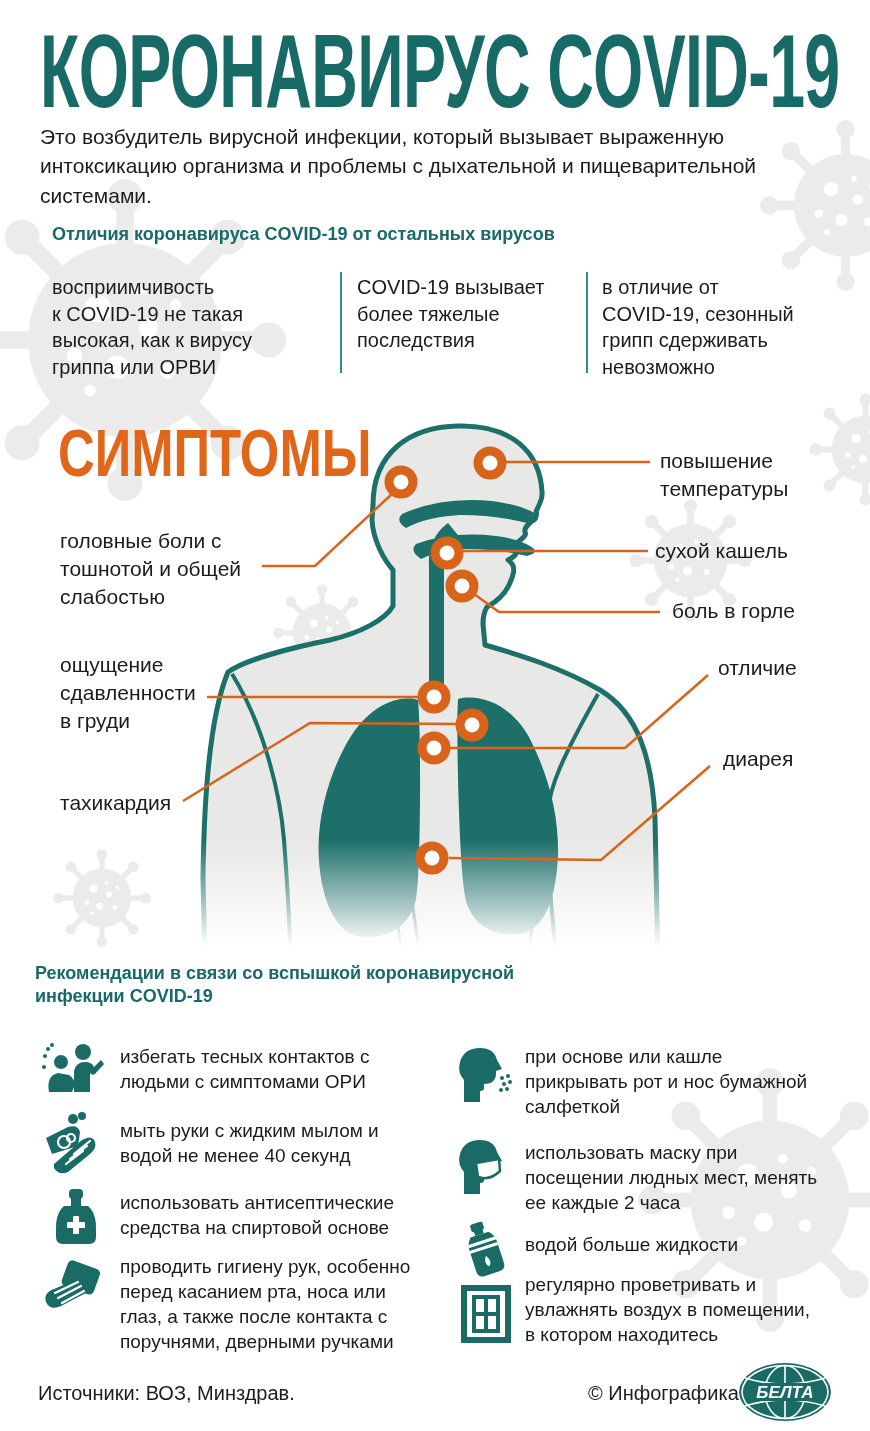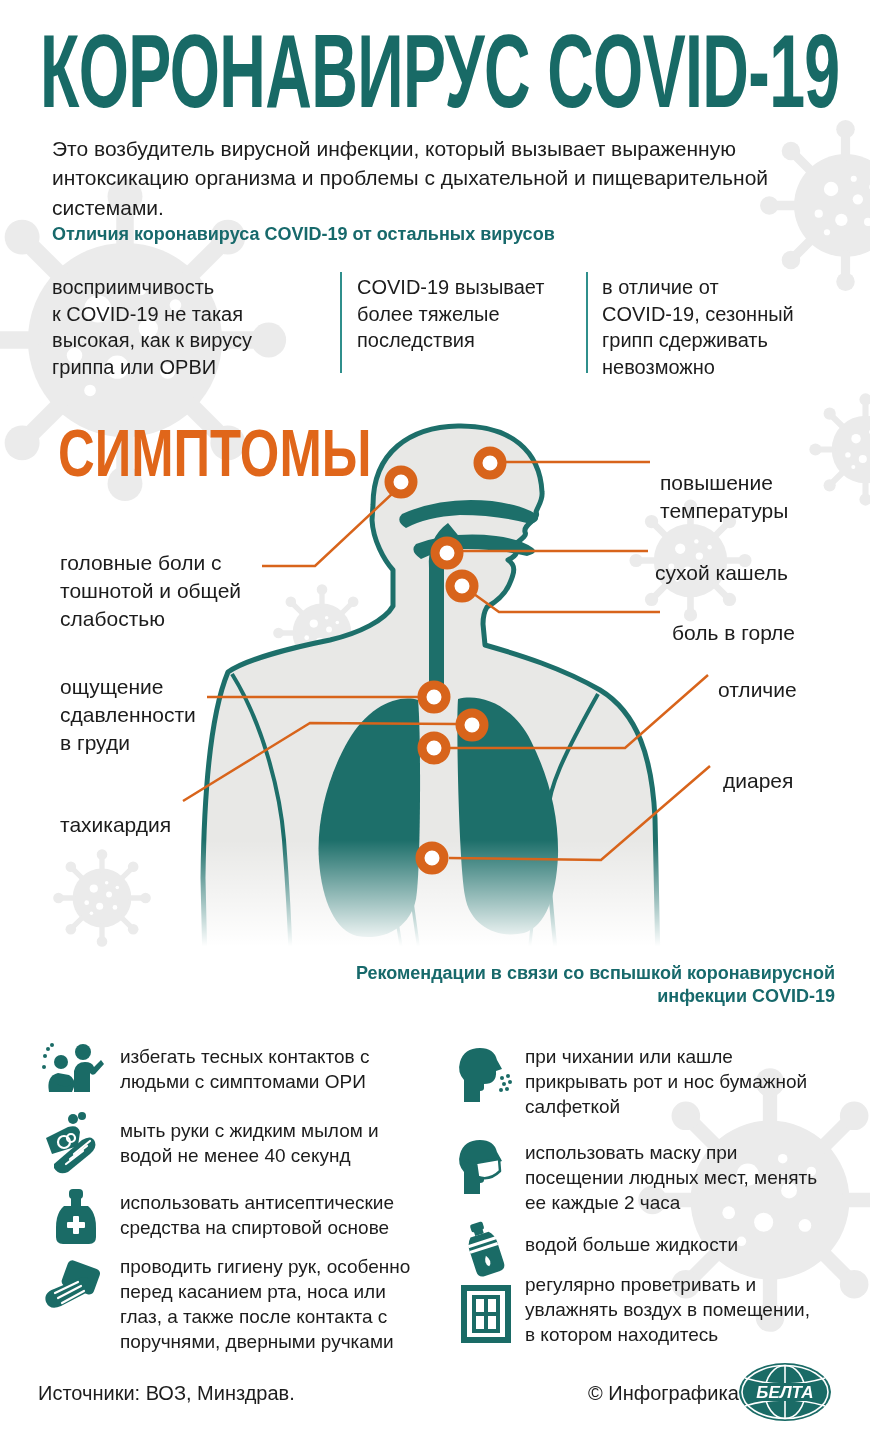--- a/index.html
+++ b/index.html
@@ -16,22 +16,22 @@
   }
   .intro{left:40px;top:122px;width:724px;font-size:21px;line-height:1.4;color:#1c1c1c;}
   .sec-heading{font-size:18px;font-weight:bold;color:#17696b;}
   .diff-heading{left:52px;top:224px;width:790px;}
   .diff-col{top:274px;font-size:20px;line-height:1.33;color:#1c1c1c;}
   .divider{top:272px;width:2px;height:101px;background:#2f8f8c;}
   .symptoms-title{
     left:58px;top:420px;font-size:66px;font-weight:bold;color:#e0661a;
     transform:scaleX(0.77);transform-origin:left top;white-space:nowrap;line-height:1;
   }
-  .sym-label{font-size:21px;line-height:1.33;color:#1c1c1c;margin-top:22px;}
-  .rec-heading{left:35px;top:962px;width:800px;text-align:right;line-height:1.25;}
+  .sym-label{font-size:21px;line-height:1.33;color:#1c1c1c;}
+  .rec-heading{left:35px;top:962px;width:800px;text-align:left;line-height:1.25;}
   .rec-text{font-size:19px;line-height:1.32;color:#1c1c1c;}
   .rec-icon{width:64px;height:64px;}
   .footer-text{font-size:20px;color:#1c1c1c;}
   svg{display:block;}
   .overlay{pointer-events:none;}
 </style>
 </head>
 <body>
 
 <div class="canvas">
@@ -90,21 +90,21 @@
       <use href="#virus"></use>
     </svg>
   <svg class="abs overlay" style="left:52px;top:848px" width="100" height="100" viewBox="-85 -85 170 170">
       <use href="#virus"></use>
     </svg>
   <svg class="abs overlay" style="left:635px;top:1065px" width="270" height="270" viewBox="-85 -85 170 170">
       <use href="#virus"></use>
     </svg>
 
   <h1 class="abs main-title" style="margin:0">КОРОНАВИРУС COVID-19</h1>
-  <p class="abs intro pre" style="margin:12px">Это возбудитель вирусной инфекции, который вызывает выраженную
+  <p class="abs intro pre" style="margin:0">Это возбудитель вирусной инфекции, который вызывает выраженную
 интоксикацию организма и проблемы с дыхательной и пищеварительной
 системами.</p>
 
   <h2 class="abs sec-heading diff-heading" style="margin:0">Отличия коронавируса COVID-19 от остальных вирусов</h2>
   <div class="abs diff-col pre" style="left:52px;width:240px">восприимчивость
 к COVID-19 не такая
 высокая, как к вирусу
 гриппа или ОРВИ</div>
   <div class="abs diff-col pre" style="left:357px;width:215px">COVID-19 вызывает
 более тяжелые
@@ -271,21 +271,21 @@
     <path d="M12,58 L12,36 Q5,28 8,18 Q12,4 28,4 Q42,4 45,16 L50,25 L44,27 Q45,40 32,40 L32,44 Q32,47 28,47 L28,58 Z" fill="#1a6b66"></path>
     <g fill="#1a6b66">
       <circle cx="50" cy="34" r="2"></circle>
         <circle cx="56" cy="32" r="2"></circle>
         <circle cx="52" cy="40" r="2"></circle>
       <circle cx="58" cy="38" r="2"></circle>
         <circle cx="55" cy="45" r="2"></circle>
         <circle cx="49" cy="46" r="2"></circle>
     </g>
   </svg>
-  <div class="abs rec-text pre" style="left:525px;top:1044px;width:330px">при чихании или кашле
+  <div class="abs rec-text pre" style="left:525px;top:1044px;width:330px">при основе или кашле
 прикрывать рот и нос бумажной
 салфеткой</div>
 
   <svg class="abs rec-icon" style="left:452px;top:1136px" viewBox="0 0 64 64">
     <path d="M12,58 L12,36 Q5,28 8,18 Q12,4 28,4 Q42,4 45,16 L50,25 L44,27 Q45,40 32,40 L32,44 Q32,47 28,47 L28,58 Z" fill="#1a6b66"></path>
     <path d="M24,27 L47,23 L48,35 Q38,45 26,41 Z" fill="#ffffff" stroke="#1a6b66" stroke-width="2.5" stroke-linejoin="round"></path>
     <path d="M24,29 L13,24" stroke="#1a6b66" stroke-width="2.5" fill="none"></path>
   </svg>
   <div class="abs rec-text pre" style="left:525px;top:1140px;width:330px">использовать маску при
 посещении людных мест, менять

